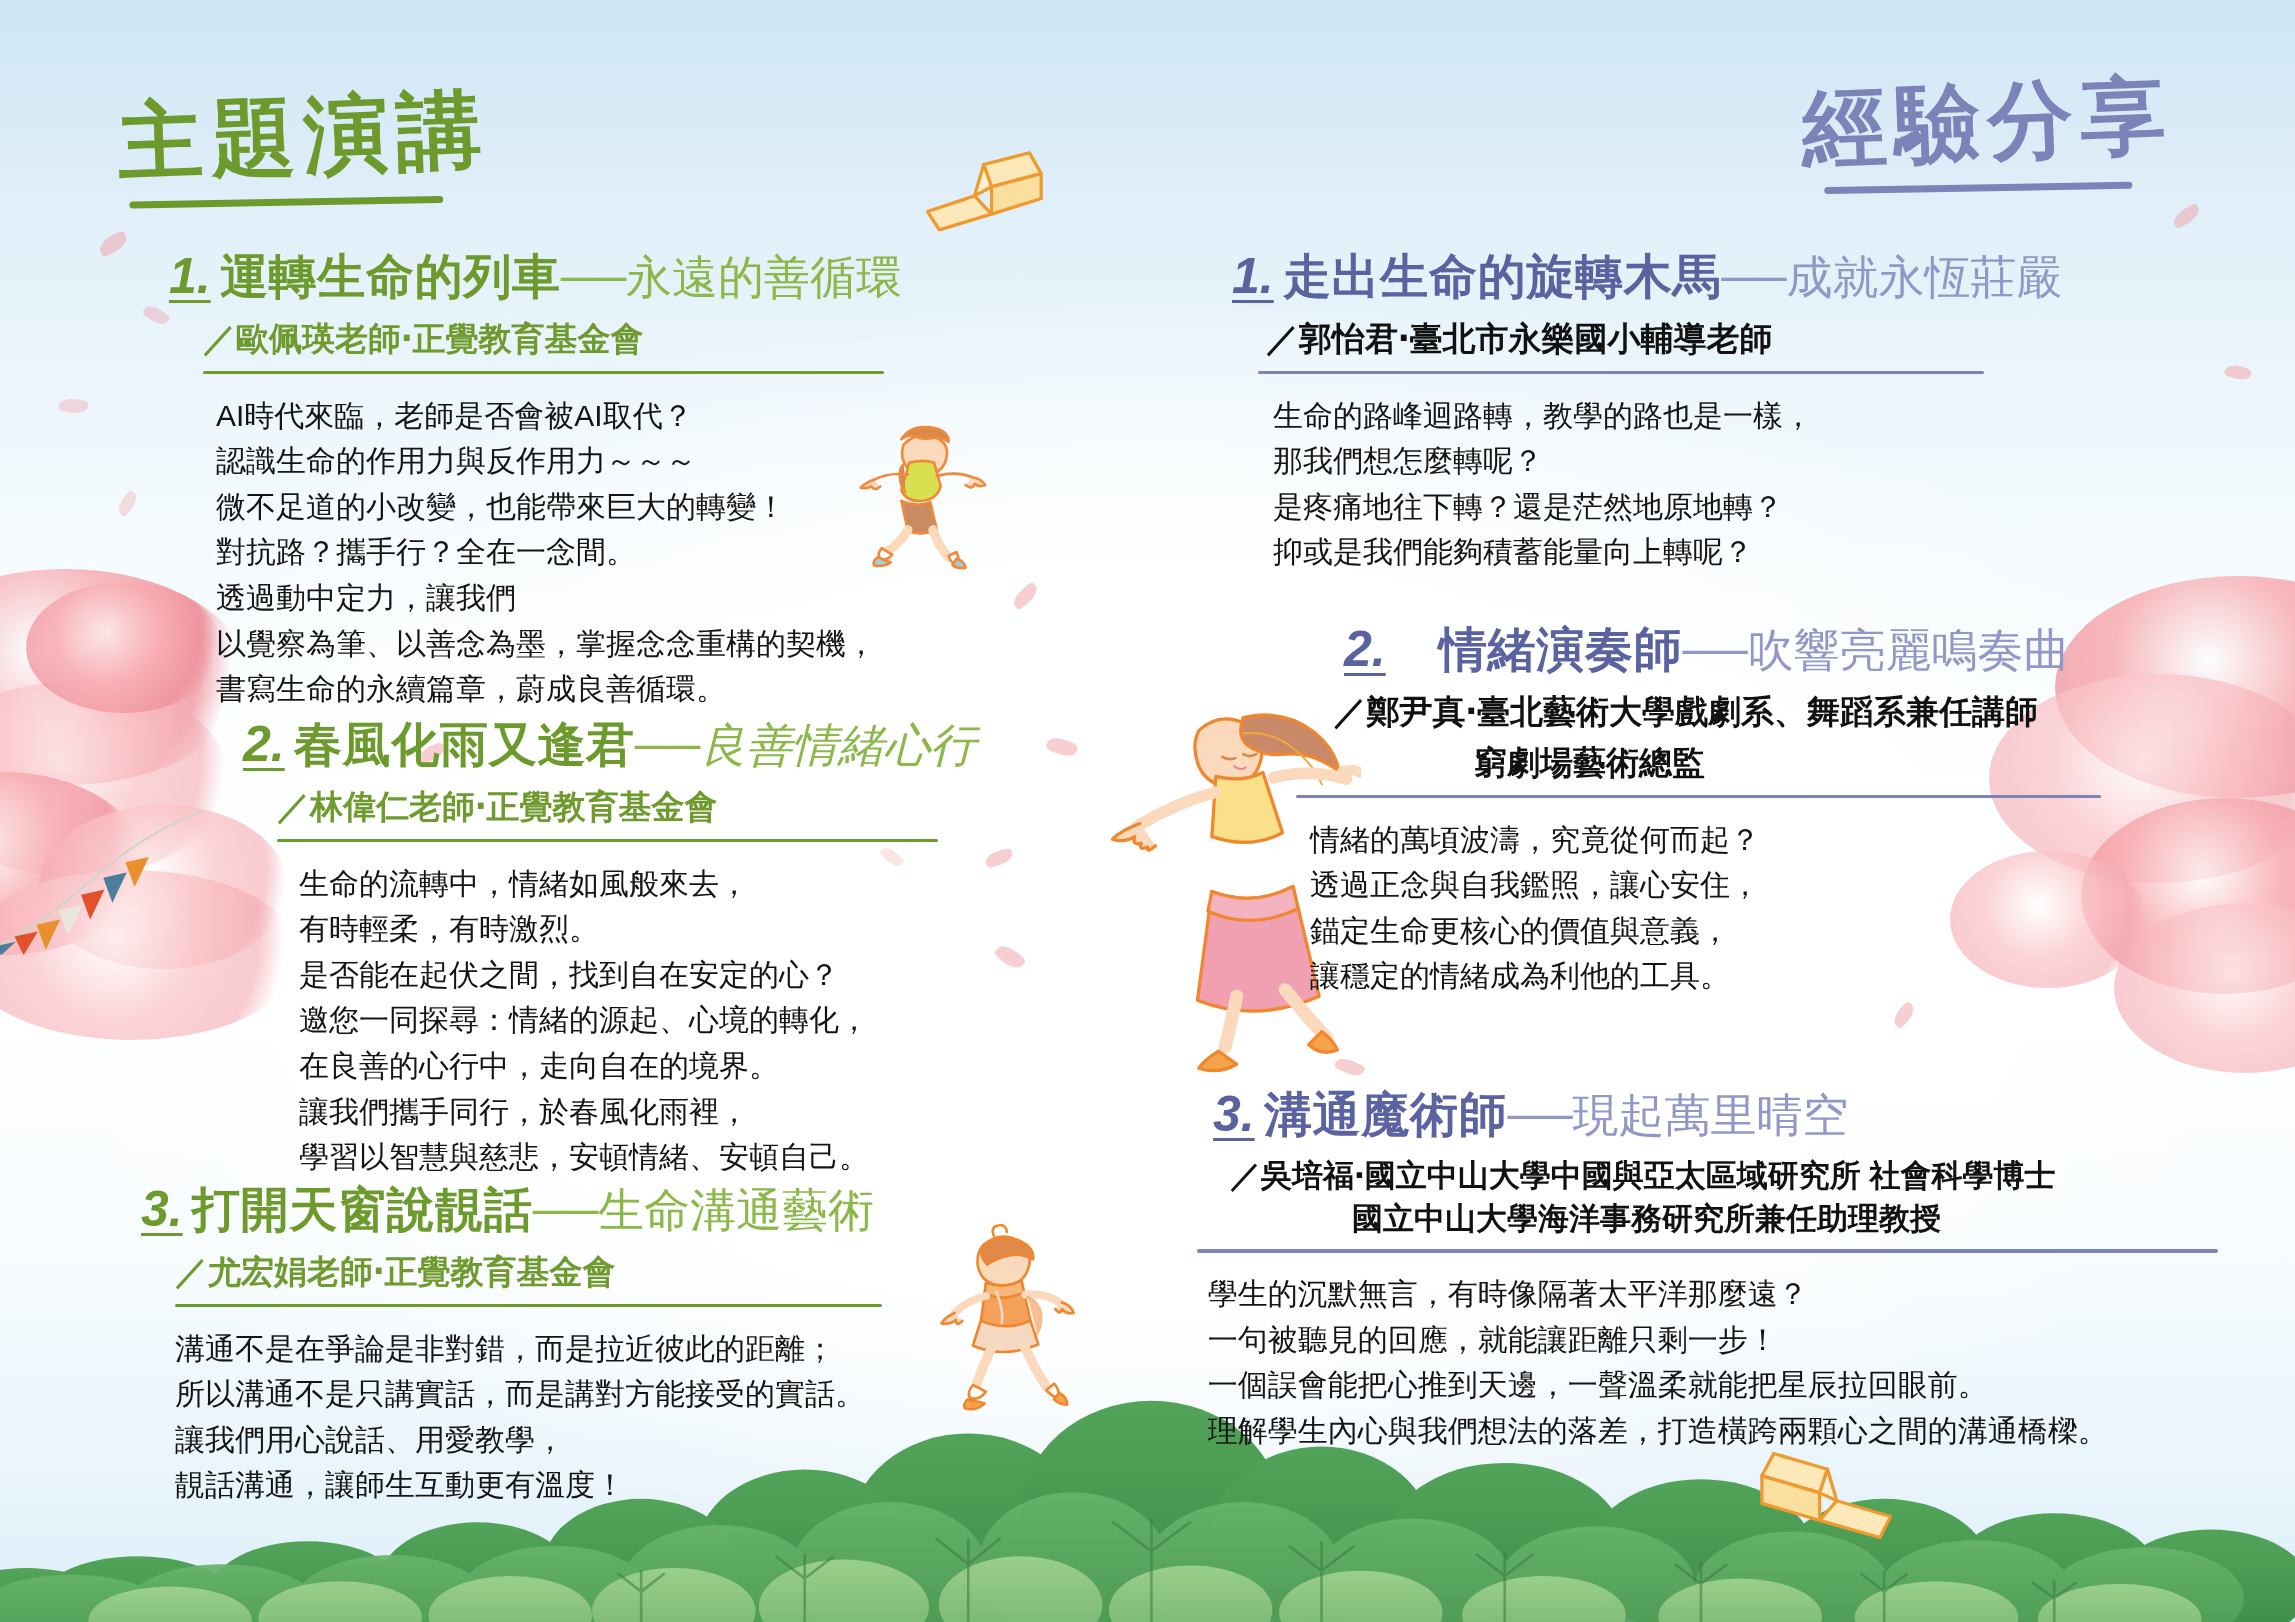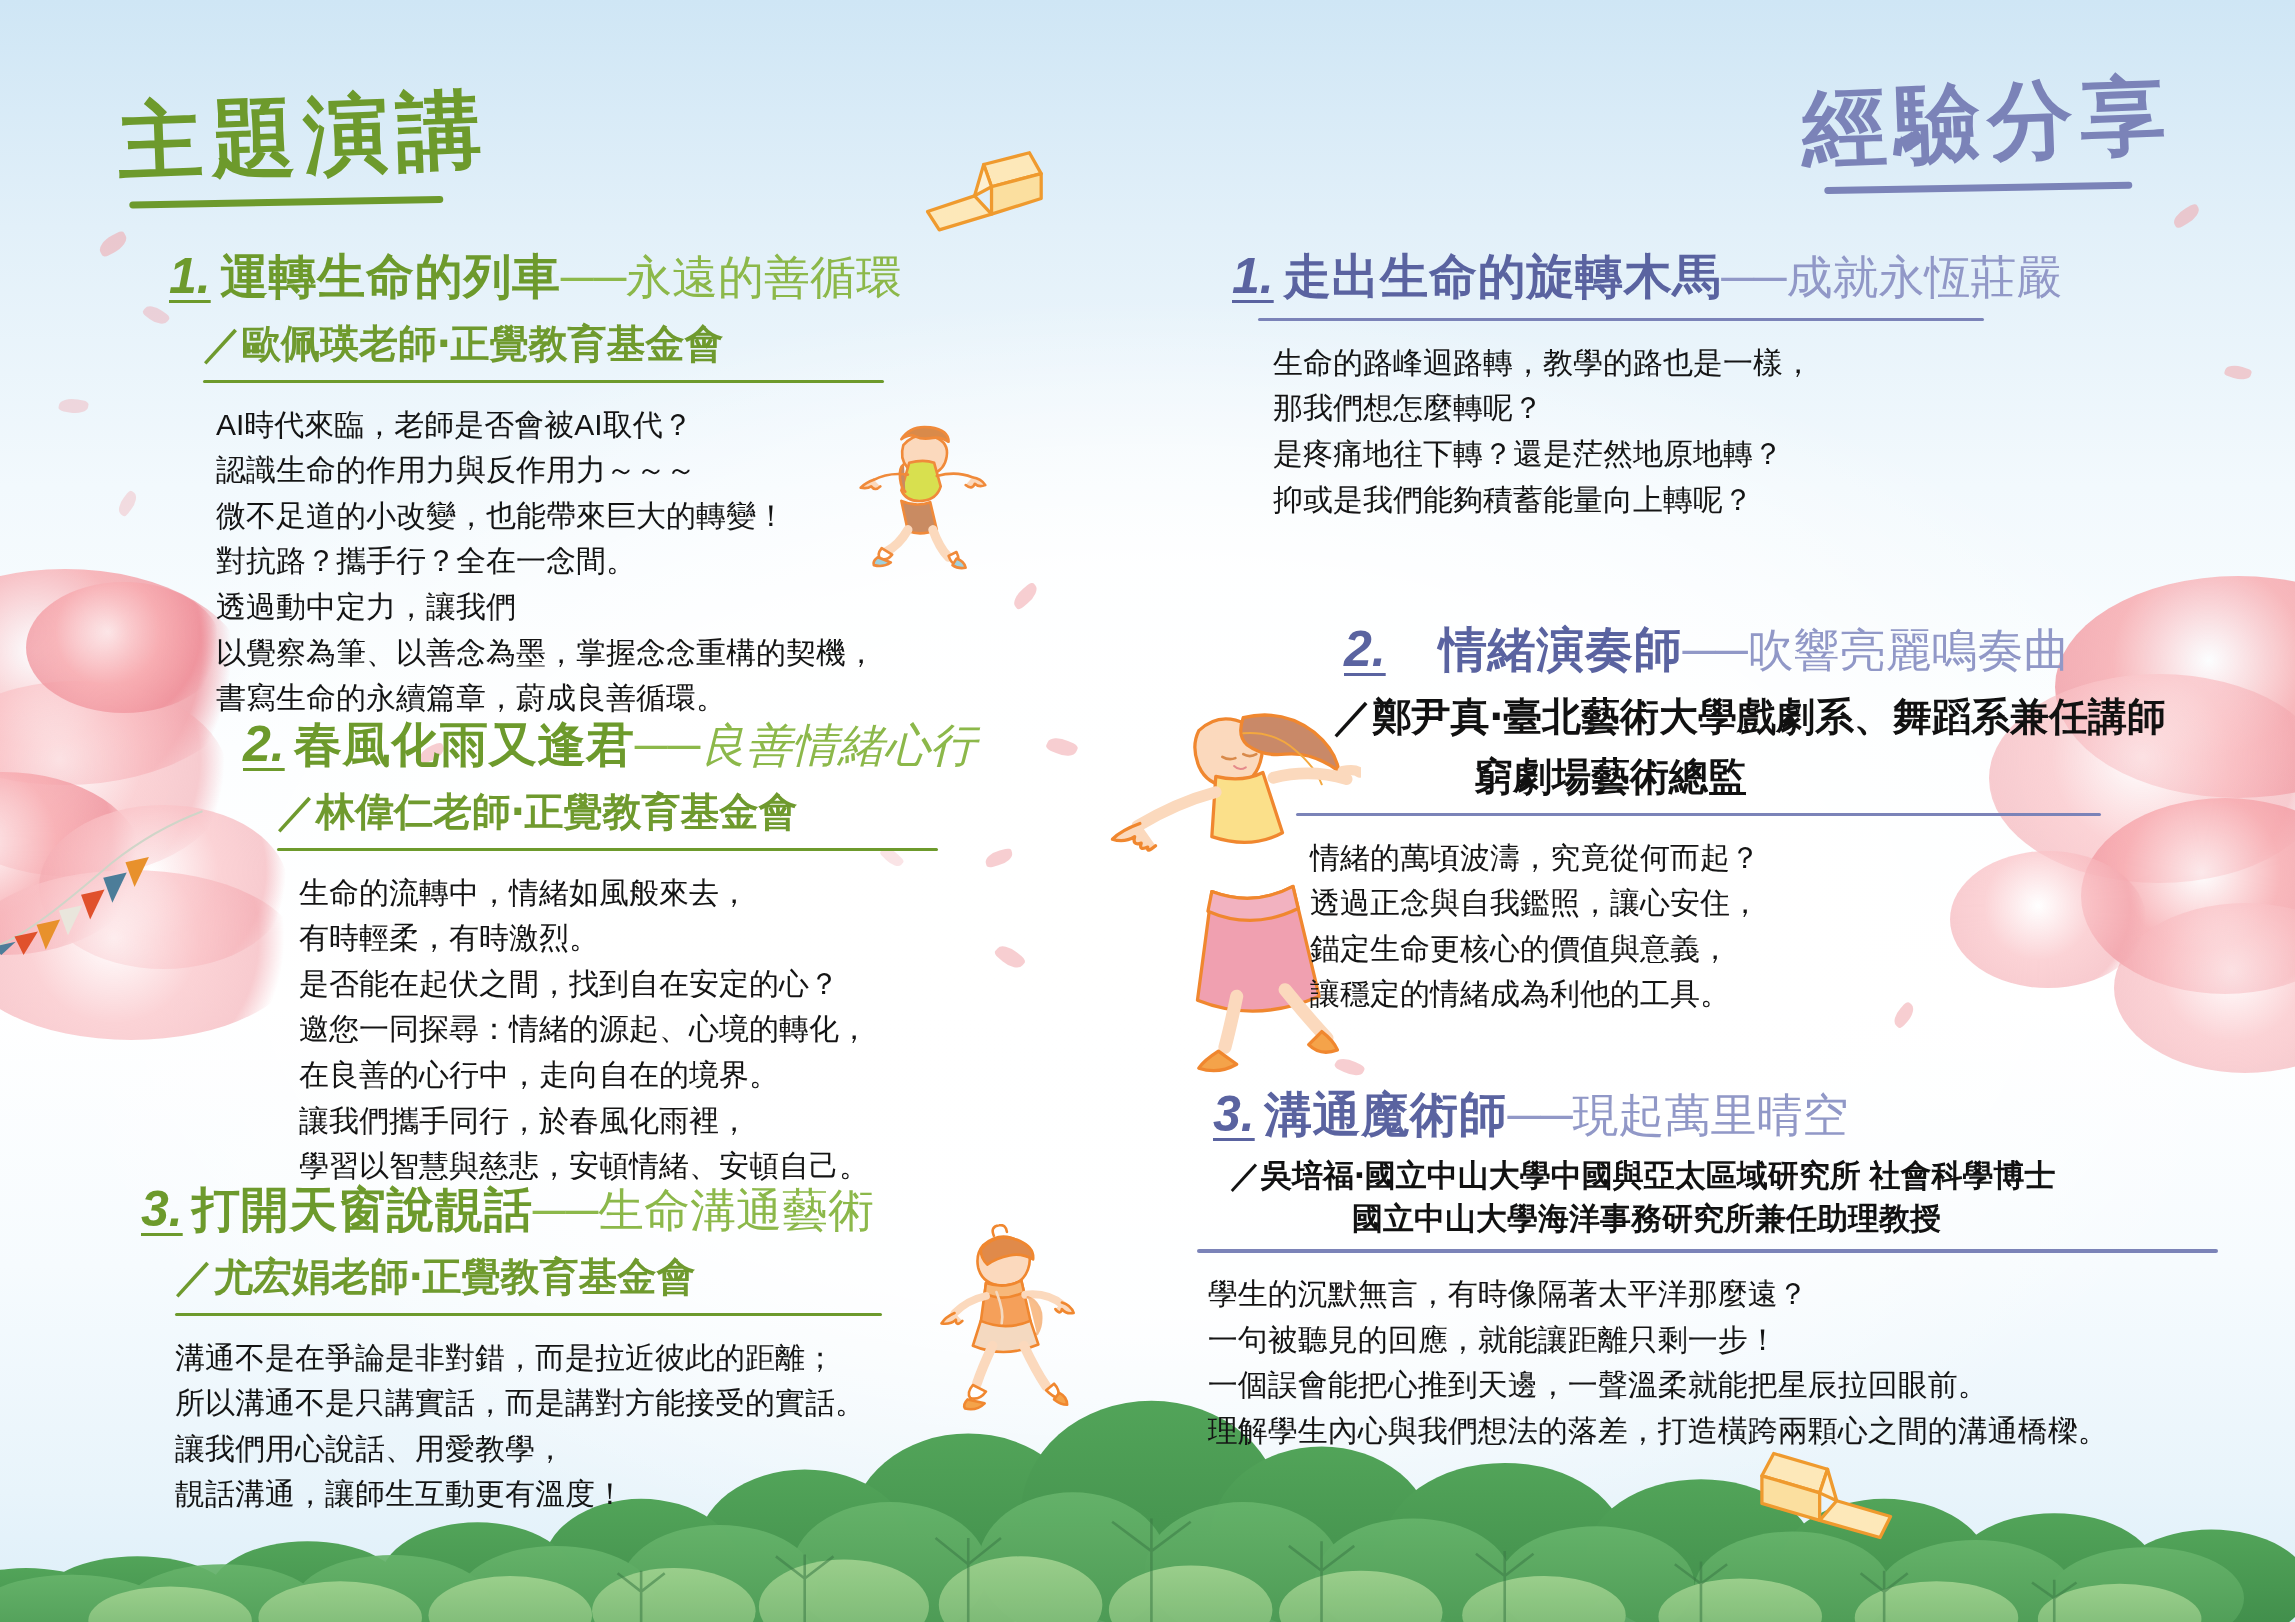--- a/index.html
+++ b/index.html
@@ -56,21 +56,21 @@
   .item .hl{white-space:nowrap;display:flex;align-items:baseline;}
   .num{
     font-size:50px;font-weight:700;font-style:italic;
     text-decoration:underline;text-underline-offset:6.5px;text-decoration-thickness:3.3px;
     margin-right:9.2px;
   }
   .tmain{font-size:48px;font-weight:700;letter-spacing:0.7px;}
   .tdash{font-size:46px;font-weight:700;}
   .tsub{font-size:46px;font-weight:400;}
   .speaker{
-    font-size:39px;font-weight:700;color:#111;white-space:nowrap;
+    font-size:33px;font-weight:700;color:#111;white-space:nowrap;
     margin-top:7.9px;
   }
   .speaker.green{color:#6f9a2e;}
   .speaker.ind{display:block;}
   .divider{height:3.3px;margin-top:9.2px;border-radius:2px;}
   .body{
     margin-top:18.3px;
     font-size:30px;line-height:1.52;color:#141414;font-weight:500;
     white-space:nowrap;
   }
@@ -352,20 +352,21 @@
       <span class="rule" style="background:#7b83b8;width:308px;margin-left:19.6px;"></span>
     </div>
 
     <div class="item" style="left:84px;top:245px;width:916px;">
       <div class="hl">
         <span class="num" style="color:#5a63a0;">1.</span>
         <span class="tmain" style="color:#5a63a0;">走出生命的旋轉木馬</span>
         <span class="tdash" style="color:#9198c7;">──</span>
         <span class="tsub" style="color:#9198c7;">成就永恆莊嚴</span>
       </div>
+      <div class="speaker" style="margin-left:34px;">／郭怡君‧臺北市永樂國小輔導老師</div>
       <div class="divider" style="background:#7b83b8;margin-left:26px;width:726px;"></div>
       <div class="body" style="margin-left:41px;">
         <div>生命的路峰迴路轉，教學的路也是一樣，</div>
         <div>那我們想怎麼轉呢？</div>
         <div>是疼痛地往下轉？還是茫然地原地轉？</div>
         <div>抑或是我們能夠積蓄能量向上轉呢？</div>
       </div>
     </div>
 
     <div class="item" style="left:196px;top:618px;width:851px;">

